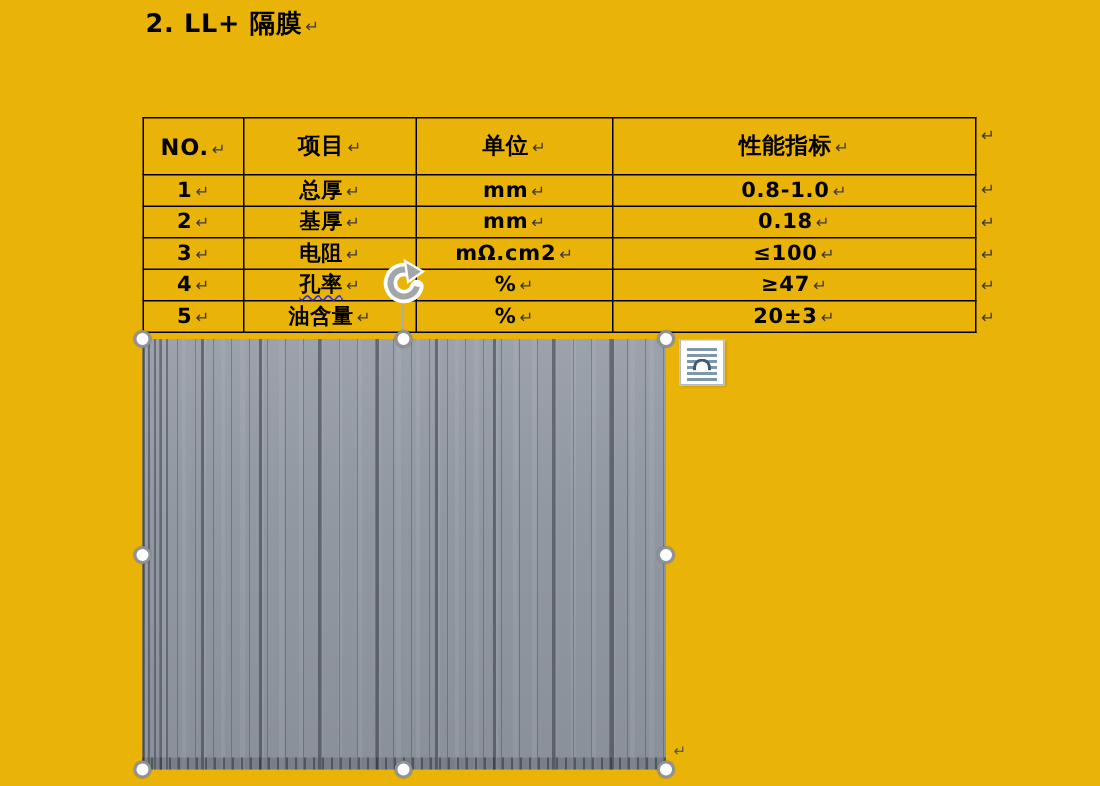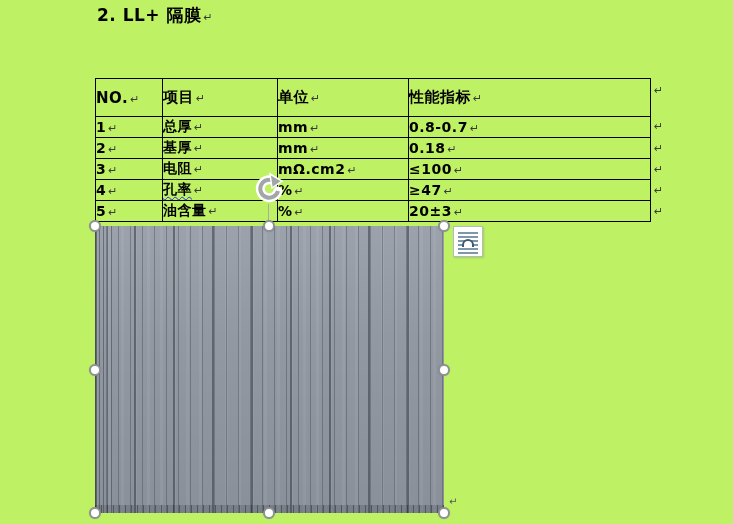--- a/index.html
+++ b/index.html
@@ -1,27 +1,27 @@
 <!DOCTYPE html>
 <html><head>
 <meta charset="utf-8">
 <style>
   * { margin:0; padding:0; box-sizing:border-box; }
   body { background:#ffffff; font-family:"DejaVu Sans", sans-serif; }
-  .stage { position:relative; width:733px; height:524px; background:#bef264; overflow:hidden; }
+  .stage { position:relative; width:733px; height:524px; background:#eab308; overflow:hidden; }
 
   .pil { font-size:11px; color:#3a3a3a; margin-left:2px; font-weight:normal; }
 
   .doc-title { position:absolute; left:97px; top:4px; font-size:17px; font-weight:bold; color:#000;
                font-family:"DejaVu Sans", sans-serif; letter-spacing:0.5px; }
   .doc-para { position:absolute; left:95px; top:37px; width:572px; font-size:15px; line-height:17.5px;
               color:#000; text-align:justify; letter-spacing:0.3px; }
 
   table.spec { position:absolute; left:95px; top:78px; border-collapse:collapse; table-layout:fixed; }
-  table.spec td, table.spec th { border:1px solid #000; text-align:left; vertical-align:middle;
+  table.spec td, table.spec th { border:1px solid #000; text-align:center; vertical-align:middle;
       font-weight:bold; color:#000; padding:0; font-size:15px; letter-spacing:0.5px; }
   table.spec tr.hdr td { height:38px; font-size:15px; }
   table.spec tr.row td { height:21px; font-size:14px; }
   .misspell { text-decoration:underline; text-decoration-style:wavy; text-decoration-color:#2a2af0;
               text-decoration-thickness:1px; text-underline-offset:2px; }
 
   .row-pil { position:absolute; left:654px; font-size:11px; color:#3a3a3a; }
 
   
   .membrane {
@@ -78,21 +78,21 @@
         <tr class="hdr">
       <td><span>NO.</span><span class="pil">↵</span></td>
       <td><span>项目</span><span class="pil">↵</span></td>
       <td><span>单位</span><span class="pil">↵</span></td>
       <td><span>性能指标</span><span class="pil">↵</span></td>
     </tr>
     <tr class="row">
       <td><span>1</span><span class="pil">↵</span></td>
       <td><span>总厚</span><span class="pil">↵</span></td>
       <td><span>mm</span><span class="pil">↵</span></td>
-      <td><span>0.8-0.7</span><span class="pil">↵</span></td>
+      <td><span>0.8-1.0</span><span class="pil">↵</span></td>
     </tr>
     <tr class="row">
       <td><span>2</span><span class="pil">↵</span></td>
       <td><span>基厚</span><span class="pil">↵</span></td>
       <td><span>mm</span><span class="pil">↵</span></td>
       <td><span>0.18</span><span class="pil">↵</span></td>
     </tr>
     <tr class="row">
       <td><span>3</span><span class="pil">↵</span></td>
       <td><span>电阻</span><span class="pil">↵</span></td>

